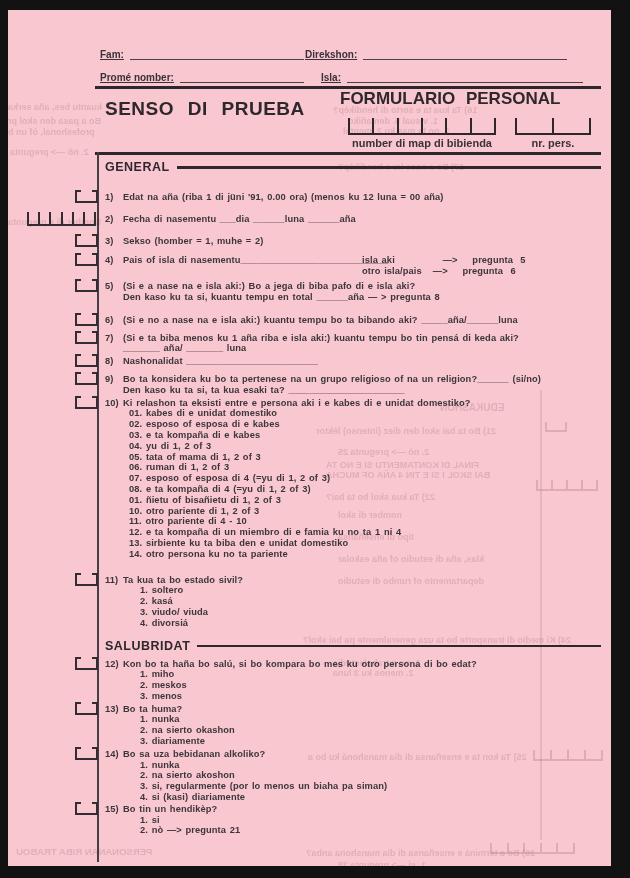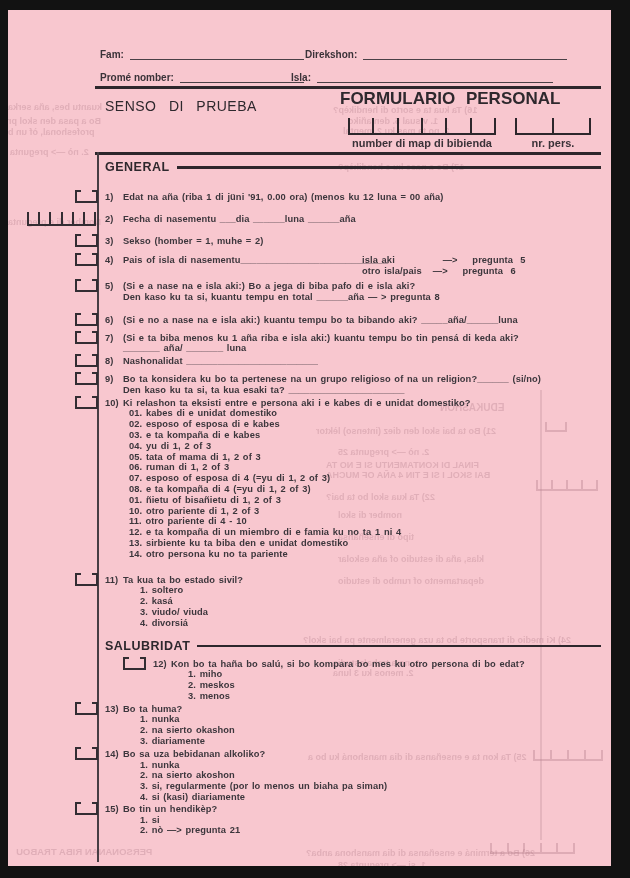--- a/index.html
+++ b/index.html
@@ -6,24 +6,24 @@
   body{
     width:630px;height:878px;position:relative;overflow:hidden;
     background:#121212;
     font-family:"Liberation Sans", sans-serif;
   }
   .paper{
     position:absolute;left:8px;top:10px;width:603px;height:856px;
     background:#f8c7cf;
   }
   
-  .field{position:absolute;display:flex;align-items:flex-end;font-size:10px;font-weight:bold;color:#3a3238;}
+  .field{position:absolute;display:flex;align-items:flex-end;font-size:10px;font-weight:bold;color:#3a3238;text-decoration:underline;}
   .fline{flex:1;border-bottom:1.5px solid #4a4046;margin-left:6px;height:11px;}
   .hrule{position:absolute;height:2.5px;background:#2d272c;}
-  .title-left{position:absolute;left:97px;top:88px;font-size:14px;font-weight:normal;color:#2e282d;letter-spacing:.5px;word-spacing:8px;}
+  .title-left{position:absolute;left:97px;top:88px;font-size:19px;font-weight:bold;color:#2e282d;letter-spacing:.5px;word-spacing:8px;}
   .title-right{position:absolute;left:332px;top:79px;font-size:17px;font-weight:bold;color:#2e282d;word-spacing:6px;}
   .combwrap{position:absolute;}
   .comb{display:flex;border-bottom:2.5px solid #2d272c;height:15px;}
   .comb > span{flex:1;border-left:2.5px solid #2d272c;}
   .comb > span:last-child{border-right:2.5px solid #2d272c;}
   .comb-caption{font-size:11px;font-weight:bold;color:#3a3238;text-align:center;margin-top:2px;white-space:nowrap;}
   .vrule{position:absolute;left:89px;top:142px;width:1.5px;height:710px;background:#473e44;}
   
   .content{position:absolute;left:97px;top:150px;width:496px;color:#3c363c;}
   .section-title{display:flex;align-items:center;font-size:12.5px;font-weight:bold;letter-spacing:.5px;color:#2e282d;height:14px;}
@@ -110,21 +110,21 @@
       <span class="fline"></span>
   </div>
   <div class="field" style="left:92px;top:61px;width:204px">
     <span>Promé nomber:</span>
       <span class="fline"></span>
   </div>
   <div class="field" style="left:297px;top:38px;width:262px">
     <span>Direkshon:</span>
       <span class="fline"></span>
   </div>
-  <div class="field" style="left:283px;top:61px;width:262px">
+  <div class="field" style="left:313px;top:61px;width:262px">
     <span>Isla:</span>
       <span class="fline"></span>
   </div>
 
   <div class="hrule" style="left:87px;top:76px;width:506px"></div>
 
   <div class="title-left">SENSO DI PRUEBA</div>
   <div class="title-right">FORMULARIO PERSONAL</div>
 
   <div class="combwrap" style="left:340px;top:108px;width:148px">
@@ -238,21 +238,21 @@
           <div class="opt">2. kasá</div>
           <div class="opt">3. viudo/ viuda</div>
           <div class="opt">4. divorsiá</div>
         </div>
       </div>
       <div style="margin-top: 3px;">
         <div class="section-title" style="margin-bottom: 6px; justify-content: flex-end;">
           <span>SALUBRIDAT</span>
           <span class="srule"></span>
         </div>
-        <div class="question" style="margin-bottom: 2px; margin-left: 48px;">
+        <div class="question" style="margin-bottom: 2px;">
           <div class="cbox"></div>
           <span class="qnum">12)</span>
           <div>Kon bo ta haña bo salú, si bo kompara bo mes ku otro persona di bo edat?</div>
           <div class="opt">1. miho</div>
           <div class="opt">2. meskos</div>
           <div class="opt">3. menos</div>
         </div>
         <div class="question" style="margin-bottom: 2px;">
           <div class="cbox"></div>
           <span class="qnum">13)</span>

